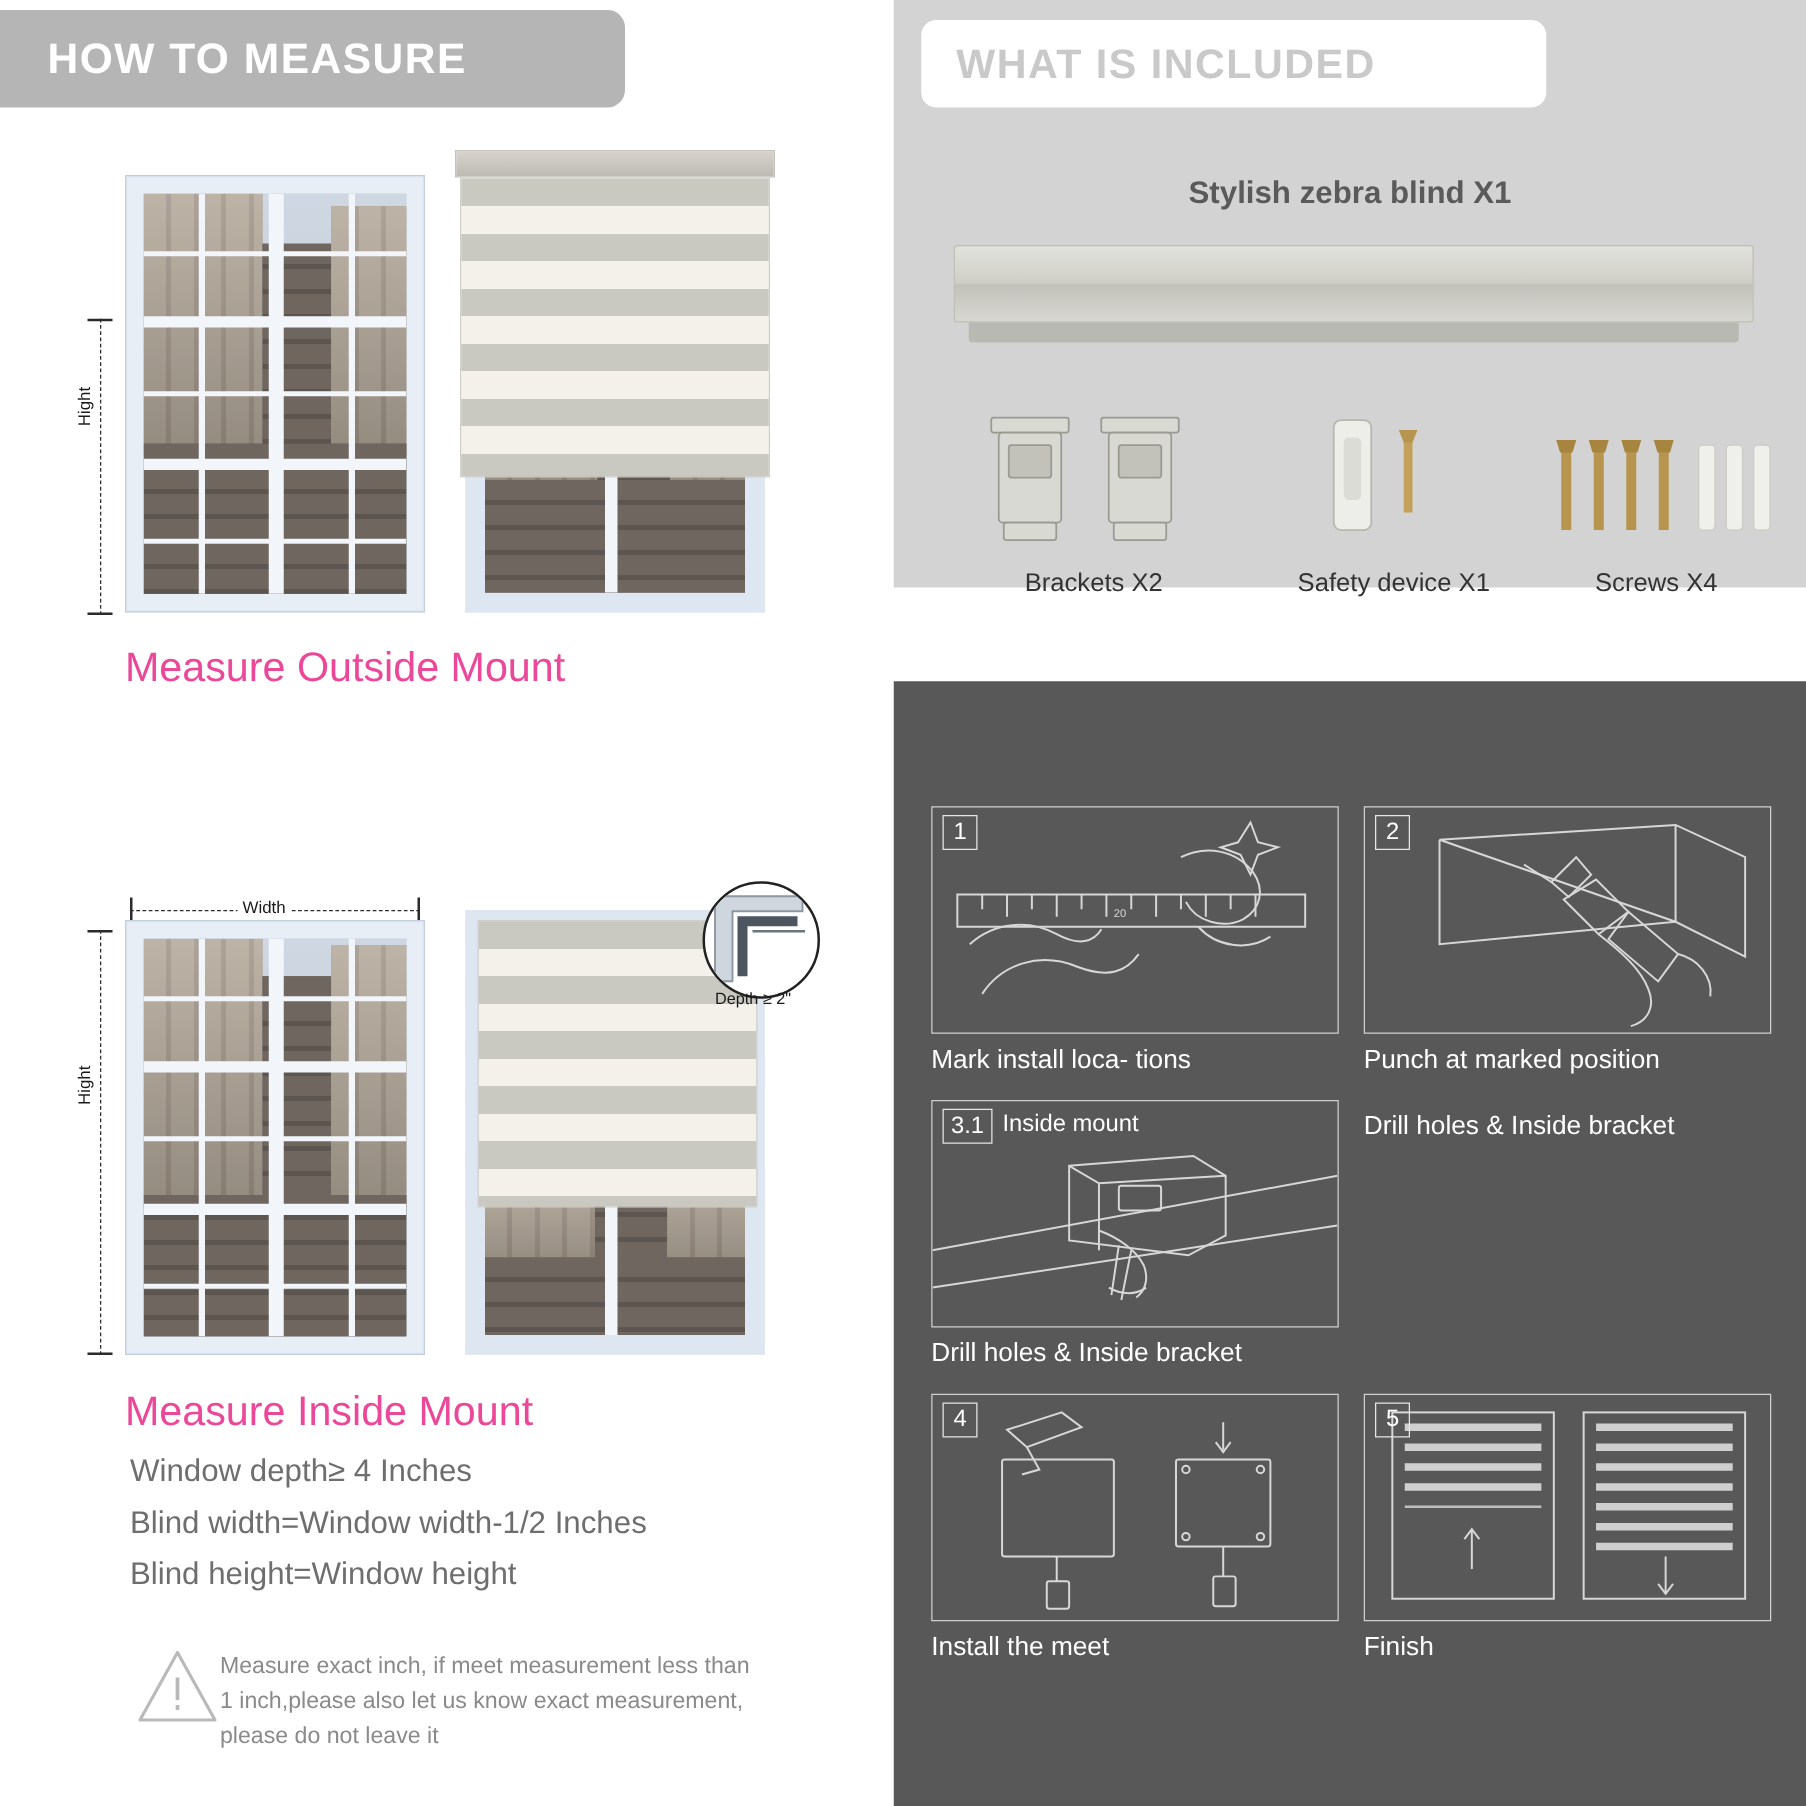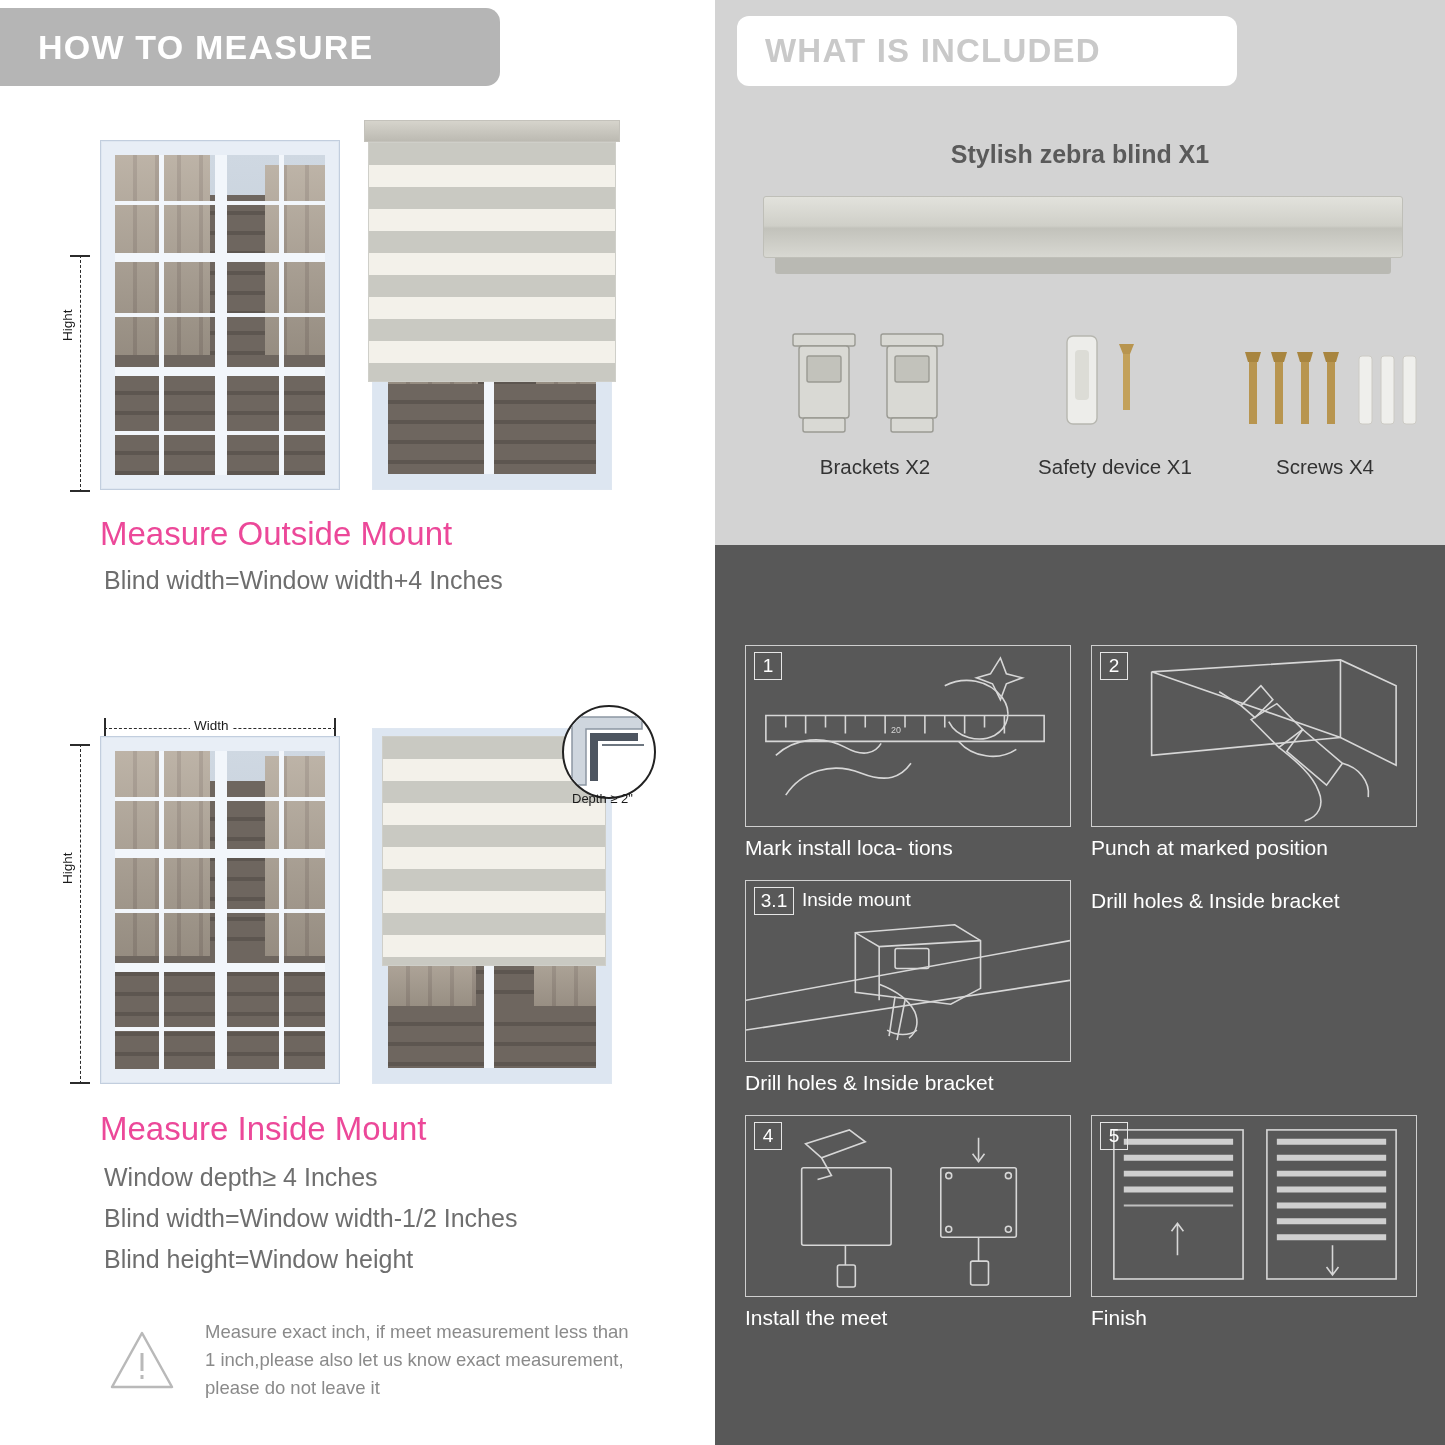--- a/index.html
+++ b/index.html
@@ -117,22 +117,22 @@
     font-weight: normal;
   }
   .bullet {
     position: absolute;
     font-size: 25px;
     color: #6e6e6e;
   }
   .note-wrap {
     position: absolute;
     display: flex;
-    gap: 29px;
-    align-items: center;
+    gap: 0;
+    align-items: flex-start;
   }
   .note-text {
     font-size: 18.5px;
     color: #8a8a8a;
     line-height: 1.5;
     max-width: 430px;
   }
   .depth-callout {
     position: absolute;
     width: 90px; height: 90px;
@@ -144,21 +144,21 @@
   .depth-label {
     position: absolute;
     font-size: 13px;
     color: #1a1a1a;
   }
   
   .right { position: relative; }
   .included {
     position: absolute;
     left: 0; top: 0; right: 0;
-    height: 545px;
+    height: 470px;
     background: #d3d3d3;
   }
   .banner-white {
     position: absolute;
     left: 22px; top: 16px;
     width: 500px; height: 70px;
     background: #ffffff;
     border-radius: 12px;
     display: flex; align-items: center;
     padding-left: 28px;
@@ -303,21 +303,20 @@
           <div class="bldg" style="left:148px;top:55px;width:62px;height:165px;"></div>
           <div class="bldg dark" style="left:0;top:210px;width:210px;height:110px;"></div>
         </div>
         <div class="mullion-v" style="left:112px;top:16px;width:10px;bottom:16px;"></div>
       </div>
       <div class="blind-head" style="left:364px;top:20px;width:256px;height:22px;"></div>
       <div class="blind" style="left:368px;top:42px;width:248px;height:240px;"></div>
     </div>
 
     <div class="heading" style="left:100px;top:515px;">Measure Outside Mount</div>
-    <div class="bullet" style="left:104px;top:566px;">Blind width=Window width+4 Inches</div>
 
     <div class="measure-block" style="left:0;top:696px;width:715px;height:400px;">
 
       <div class="dimline" style="left:104px;top:32px;width:232px;"></div>
       <div class="tick" style="left:104px;top:22px;width:1.5px;height:20px;"></div>
       <div class="tick" style="left:334px;top:22px;width:1.5px;height:20px;"></div>
       <div class="dimlabel" style="left:190px;top:22px;">Width</div>
 
       <div class="dimline" style="left:80px;top:48px;width:0;height:340px;border-top:none;border-left:1.5px dashed #2b2b2b;"></div>
       <div class="tick" style="left:70px;top:48px;width:20px;height:1.5px;"></div>

